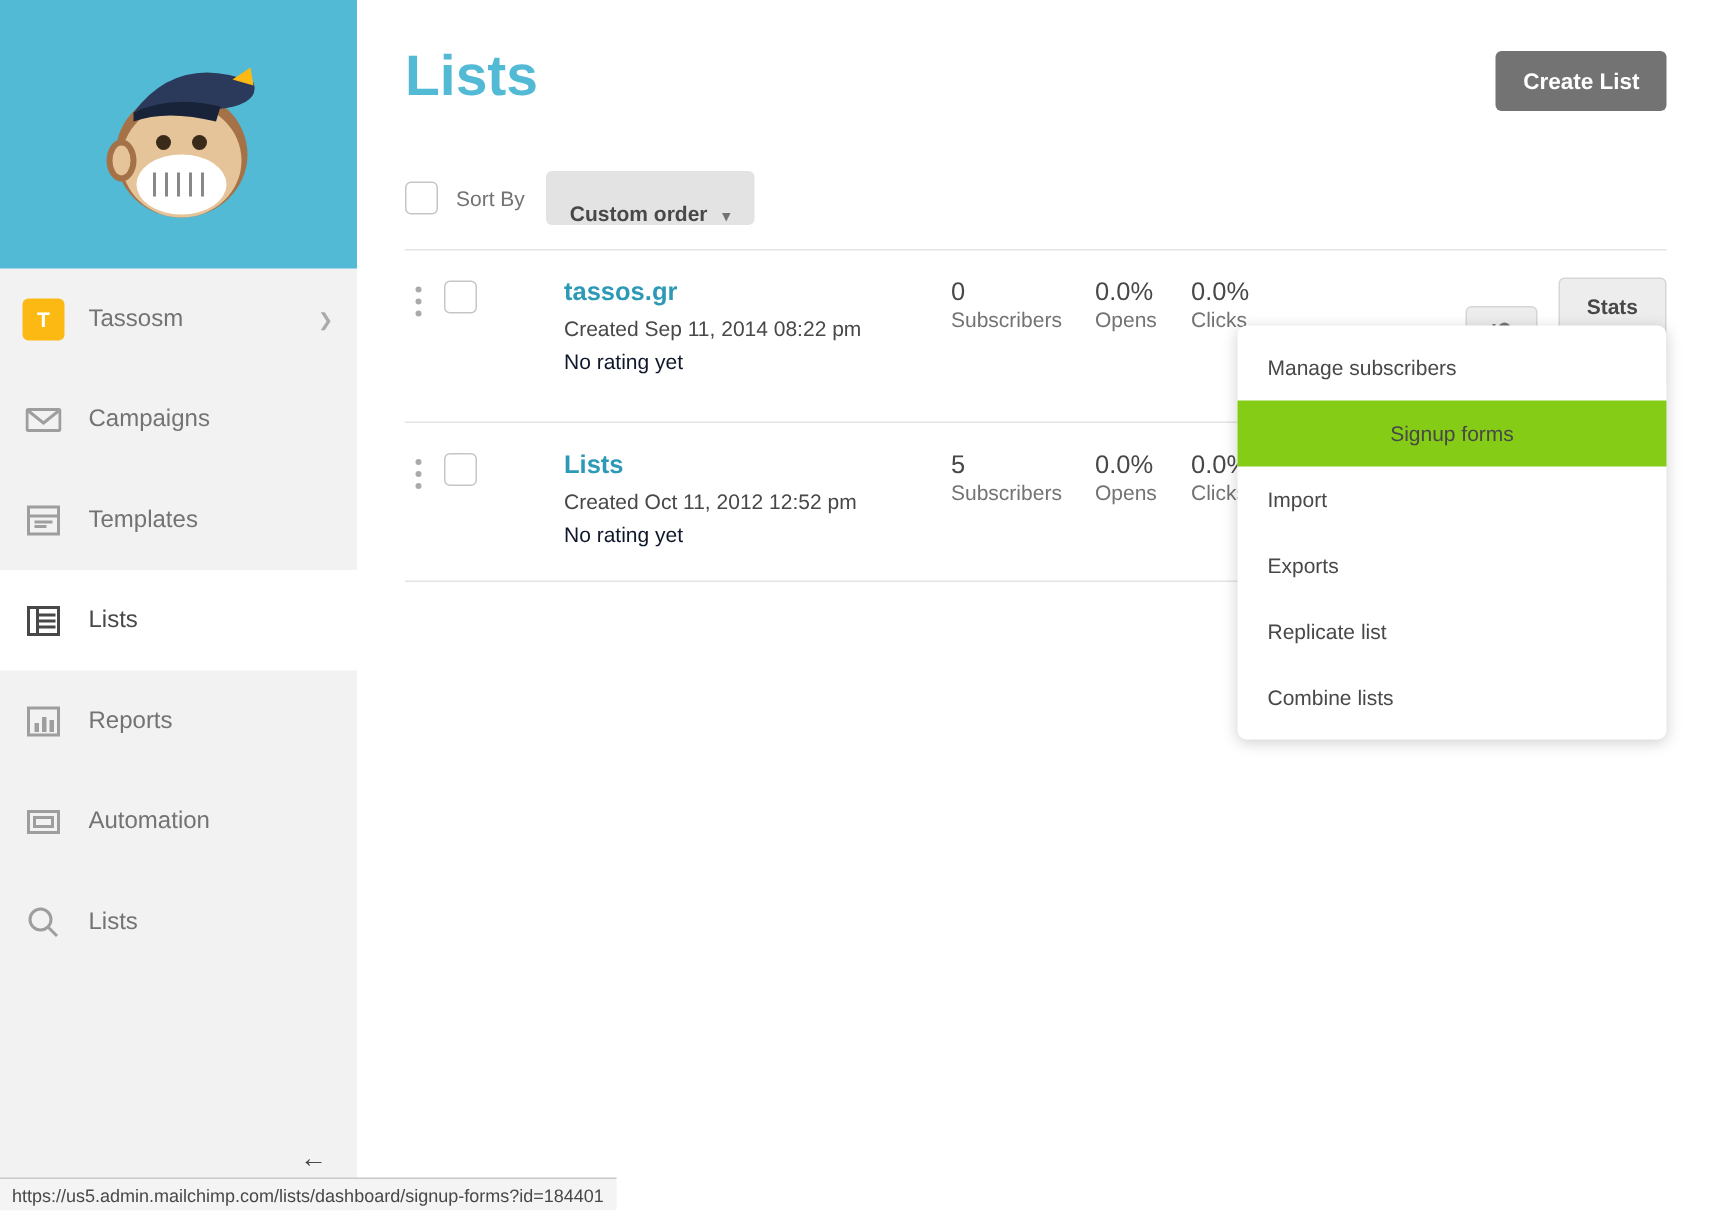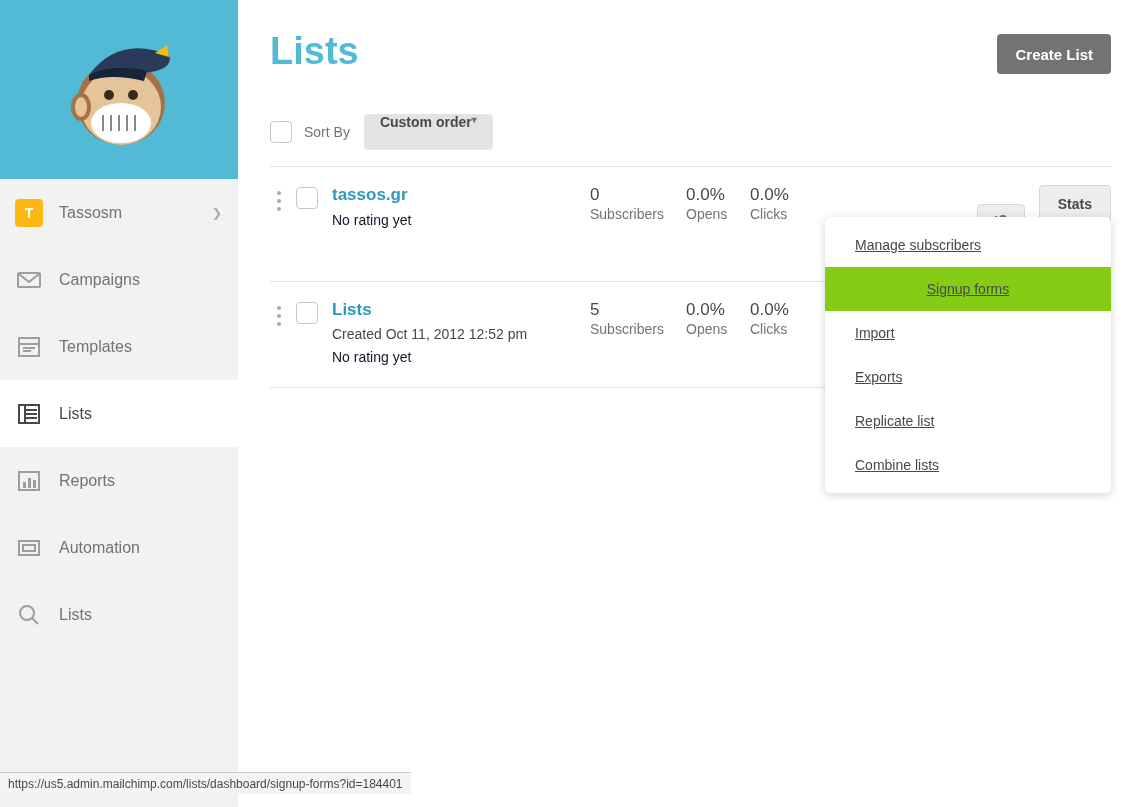--- a/index.html
+++ b/index.html
@@ -19,47 +19,47 @@
 
     .main { position: absolute; left: 238px; top: 0; right: 0; bottom: 0; padding: 30px 30px 0 32px; }
 
     .page-header { display: flex; align-items: flex-start; justify-content: space-between; margin-bottom: 40px; }
     .page-title { font-size: 38px; font-weight: 600; color: #52bad5; }
     .btn-primary { background: #737373; color: #fff; border: none; border-radius: 4px; height: 40px; padding: 0 18px; font-size: 15px; font-weight: 600; cursor: pointer; margin-top: 4px; }
 
     .toolbar { display: flex; align-items: center; padding: 0 0 16px 0; margin-bottom: 0; }
     .checkbox { width: 22px; height: 22px; border: 1px solid #c6c6c6; border-radius: 4px; background: #fff; cursor: pointer; }
     .sort-label { margin-left: 12px; margin-right: 14px; color: #737373; font-size: 14px; }
-    .dropdown-btn { background: #e3e3e3; border: none; border-radius: 4px; height: 36px; padding: 0 16px; font-size: 14px; font-weight: 600; color: #484848; cursor: pointer; display: inline-flex; align-items: flex-start; }
+    .dropdown-btn { background: #e3e3e3; border: none; border-radius: 4px; height: 36px; padding: 0 16px; font-size: 14px; font-weight: 600; color: #484848; cursor: pointer; display: inline-flex; align-items: flex-end; gap: 10px; }
     .caret-down { font-size: 10px; color: #737373; }
 
     .list-rows { border-top: 1px solid #e3e3e3; }
     .list-row { display: flex; align-items: flex-start; padding: 18px 0 22px 0; border-bottom: 1px solid #e3e3e3; position: relative; }
     .drag-handle { width: 18px; display: flex; flex-direction: column; align-items: center; gap: 4px; padding-top: 6px; margin-right: 8px; cursor: grab; }
     .drag-handle span { width: 4px; height: 4px; border-radius: 50%; background: #aaa; display: block; }
     .row-check { margin-right: 14px; margin-top: 2px; }
-    .row-info { width: 258px; }
+    .row-info { width: 258px; margin-left: 44px; }
     .row-name { color: #2c9ab7; font-size: 17px; font-weight: 600; display: block; margin-bottom: 6px; cursor: pointer; }
     .row-meta { color: #484848; font-size: 14px; margin-bottom: 6px; display: block; }
     .row-rating { color: #0f172a; font-size: 14px; }
     .stat-col { width: 96px; text-align: left; }
     .stat-val { font-size: 17px; color: #484848; display: block; }
     .stat-label { font-size: 14px; color: #737373; }
 
     .row-actions { margin-left: auto; display: flex; align-items: center; gap: 14px; }
     .icon-btn { width: 48px; height: 36px; border: 1px solid #d6d6d6; border-radius: 4px; background: #ededed; cursor: pointer; display: inline-flex; align-items: center; justify-content: center; }
     .stats-group { display: flex; border: 1px solid #d6d6d6; border-radius: 4px; overflow: hidden; background: #ededed; flex-direction: column; }
     .stats-btn { border: none; background: transparent; padding: 0 18px; height: 36px; font-size: 14px; font-weight: 600; color: #484848; cursor: pointer; }
     .stats-caret { border: none; border-left: 1px solid #d6d6d6; background: transparent; width: 30px; height: 36px; cursor: pointer; display: inline-flex; align-items: center; justify-content: center; }
 
     .dropdown-menu { position: absolute; top: 50px; right: 0; width: 286px; background: #fff; border-radius: 6px; box-shadow: 0 2px 10px rgba(0,0,0,0.18); padding: 6px 0; z-index: 10; }
-    .dropdown-item { padding: 14px 30px; font-size: 14px; color: #484848; cursor: pointer; text-decoration: underline; }
+    .dropdown-item { padding: 14px 20px; font-size: 14px; color: #484848; cursor: pointer; }
     .dropdown-item.highlight { background: #84cc16; text-align: center; }
 
-    .statusbar { position: absolute; left: 0; bottom: 13px; height: 22px; border-top: 1px solid #c9c9c9; background: #f4f4f4; padding: 0 8px; font-size: 12px; color: #484848; display: flex; align-items: center; white-space: nowrap; }
+    .statusbar { position: absolute; left: 0; bottom: 0; height: 22px; border-top: 1px solid #c9c9c9; background: #f4f4f4; padding: 0 8px; font-size: 12px; color: #484848; display: flex; align-items: center; white-space: nowrap; }
 
     
     svg { display: block; }
   </style>
 </head>
 <body>
 
 <div class="sidebar">
   <div class="logo-block">
     <svg width="120" height="130" viewBox="0 0 120 130">
@@ -181,20 +181,21 @@
 
     <div class="list-row">
       <div class="drag-handle">
           <span></span>
           <span></span>
           <span></span>
         </div>
       <div class="checkbox row-check"></div>
       <div class="row-info">
         <a class="row-name">tassos.gr</a>
+        <span class="row-meta">Created Sep 11, 2014 08:22 pm</span>
         <span class="row-rating">No rating yet</span>
       </div>
       <div class="stat-col">
         <span class="stat-val">0</span>
         <span class="stat-label">Subscribers</span>
       </div>
       <div class="stat-col" style="width:64px">
         <span class="stat-val">0.0%</span>
         <span class="stat-label">Opens</span>
       </div>

